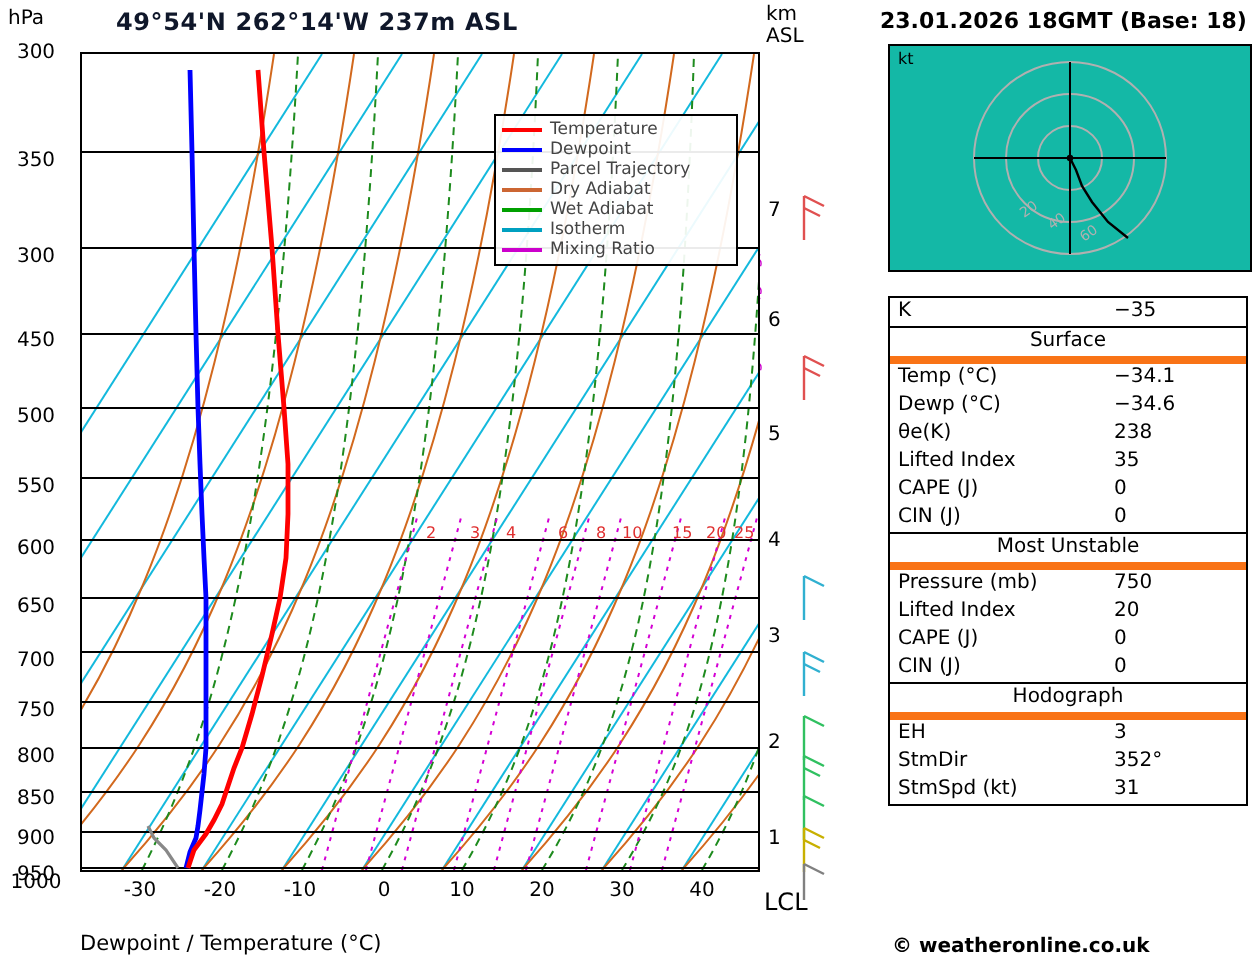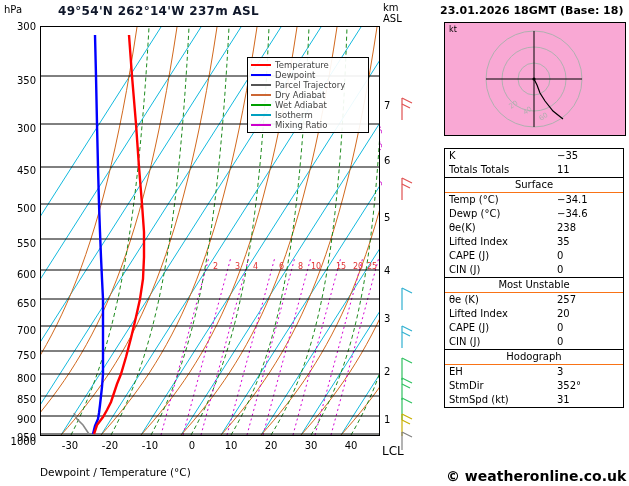--- a/index.html
+++ b/index.html
@@ -5,41 +5,41 @@
   html,body{margin:0;padding:0;}
   body{width:629px;height:486px;background:#ffffff;font-family:"DejaVu Sans",sans-serif;overflow:hidden;position:relative;}
   .root{position:absolute;left:0;top:0;width:629px;height:486px;}
   
   #sounding{position:absolute;left:0;top:0;width:430px;height:422px;}
   .hpa-label{position:absolute;left:4px;top:4px;font-size:10px;color:#000;}
   .title-main{position:absolute;left:58px;top:4px;font-size:12px;font-weight:bold;color:#0f172a;letter-spacing:.3px;}
   .km-label{position:absolute;left:383px;top:2px;font-size:10px;color:#000;line-height:11px;text-align:left;}
   .plot{position:absolute;left:40px;top:26px;width:340px;height:410px;border:1px solid #000;box-sizing:border-box;overflow:hidden;background:#fff;}
   .plot svg{position:absolute;left:0;top:0;}
-  .ylab{position:absolute;width:36px;text-align:right;font-size:10px;color:#000;left:0;}
+  .ylab{position:absolute;width:36px;text-align:center;font-size:10px;color:#000;left:0;}
   .xlab{position:absolute;font-size:10px;color:#000;text-align:center;width:30px;}
   .xaxis-title{position:absolute;left:40px;top:466px;width:340px;font-size:10.5px;color:#000;}
   .kmlab{position:absolute;font-size:10px;color:#000;left:384px;}
   .legend{position:absolute;left:206px;top:30px;width:122px;background:rgba(255,255,255,0.92);border:1px solid #000;padding:2px 3px;box-sizing:border-box;}
   .legend .row{display:flex;align-items:center;height:10px;}
   .legend .sw{width:20px;height:0;border-top-width:2px;border-top-style:solid;margin-right:4px;}
   .legend .txt{font-size:8.5px;color:#444;white-space:nowrap;}
   .mixlabel{position:absolute;left:372px;top:210px;font-size:9px;color:#c0c;transform:rotate(-90deg);transform-origin:left top;white-space:nowrap;}
   .lcl{position:absolute;left:382px;top:444px;font-size:12px;color:#000;}
   
   #right{position:absolute;left:438px;top:0;width:191px;height:486px;}
   .datetitle{position:absolute;left:2px;top:4px;font-size:11px;font-weight:bold;color:#000;white-space:nowrap;}
-  .hodo-box{position:absolute;left:6px;top:22px;width:180px;height:112px;border:1px solid #000;background:#f9a8d4;}
+  .hodo-box{position:absolute;left:6px;top:22px;width:180px;height:112px;border:1px solid #000;background:#14b8a6;text-align:center;}
   .kt{position:absolute;left:4px;top:2px;font-size:8px;color:#000;}
   .tbl{position:absolute;left:6px;top:148px;width:180px;border:1px solid #000;background:#fff;box-sizing:border-box;}
   .tbl table{border-collapse:collapse;width:100%;font-size:10px;color:#000;}
   .tbl td{padding:0 4px;height:14px;line-height:14px;white-space:nowrap;}
   .tbl td.val{text-align:left;width:62px;}
-  .sect td{text-align:center;font-weight:normal;border-top:1px solid #000;border-bottom:1px solid #f97316;}
-  .copy{position:absolute;left:446px;top:468px;font-size:14px;color:#000;font-weight:bold;}
+  .sect td{text-align:center;font-weight:normal;border-top:1px solid #000;border-bottom:4px solid #f97316;}
+  .copy{position:absolute;left:446px;top:468px;font-size:10px;color:#000;font-weight:bold;}
   .barbs{position:absolute;left:388px;top:26px;width:44px;height:430px;}
 </style>
 </head>
 <body>
 
 <div class="root">
 
   <div id="sounding">
 
     <div class="hpa-label">hPa</div>
@@ -273,24 +273,20 @@
       </svg>
     </div>
 
     <div class="tbl">
       <table>
         <tbody>
             <tr>
               <td>K</td>
               <td class="val">−35</td>
             </tr>
-        <tr>
-              <td>Totals Totals</td>
-              <td class="val">11</td>
-            </tr>
 
         <tr class="sect">
               <td colspan="2">Surface</td>
             </tr>
         <tr>
               <td>Temp (°C)</td>
               <td class="val">−34.1</td>
             </tr>
         <tr>
               <td>Dewp (°C)</td>
@@ -310,22 +306,22 @@
             </tr>
         <tr>
               <td>CIN (J)</td>
               <td class="val">0</td>
             </tr>
 
         <tr class="sect">
               <td colspan="2">Most Unstable</td>
             </tr>
         <tr>
-              <td>θe (K)</td>
-              <td class="val">257</td>
+              <td>Pressure (mb)</td>
+              <td class="val">750</td>
             </tr>
         <tr>
               <td>Lifted Index</td>
               <td class="val">20</td>
             </tr>
         <tr>
               <td>CAPE (J)</td>
               <td class="val">0</td>
             </tr>
         <tr>

